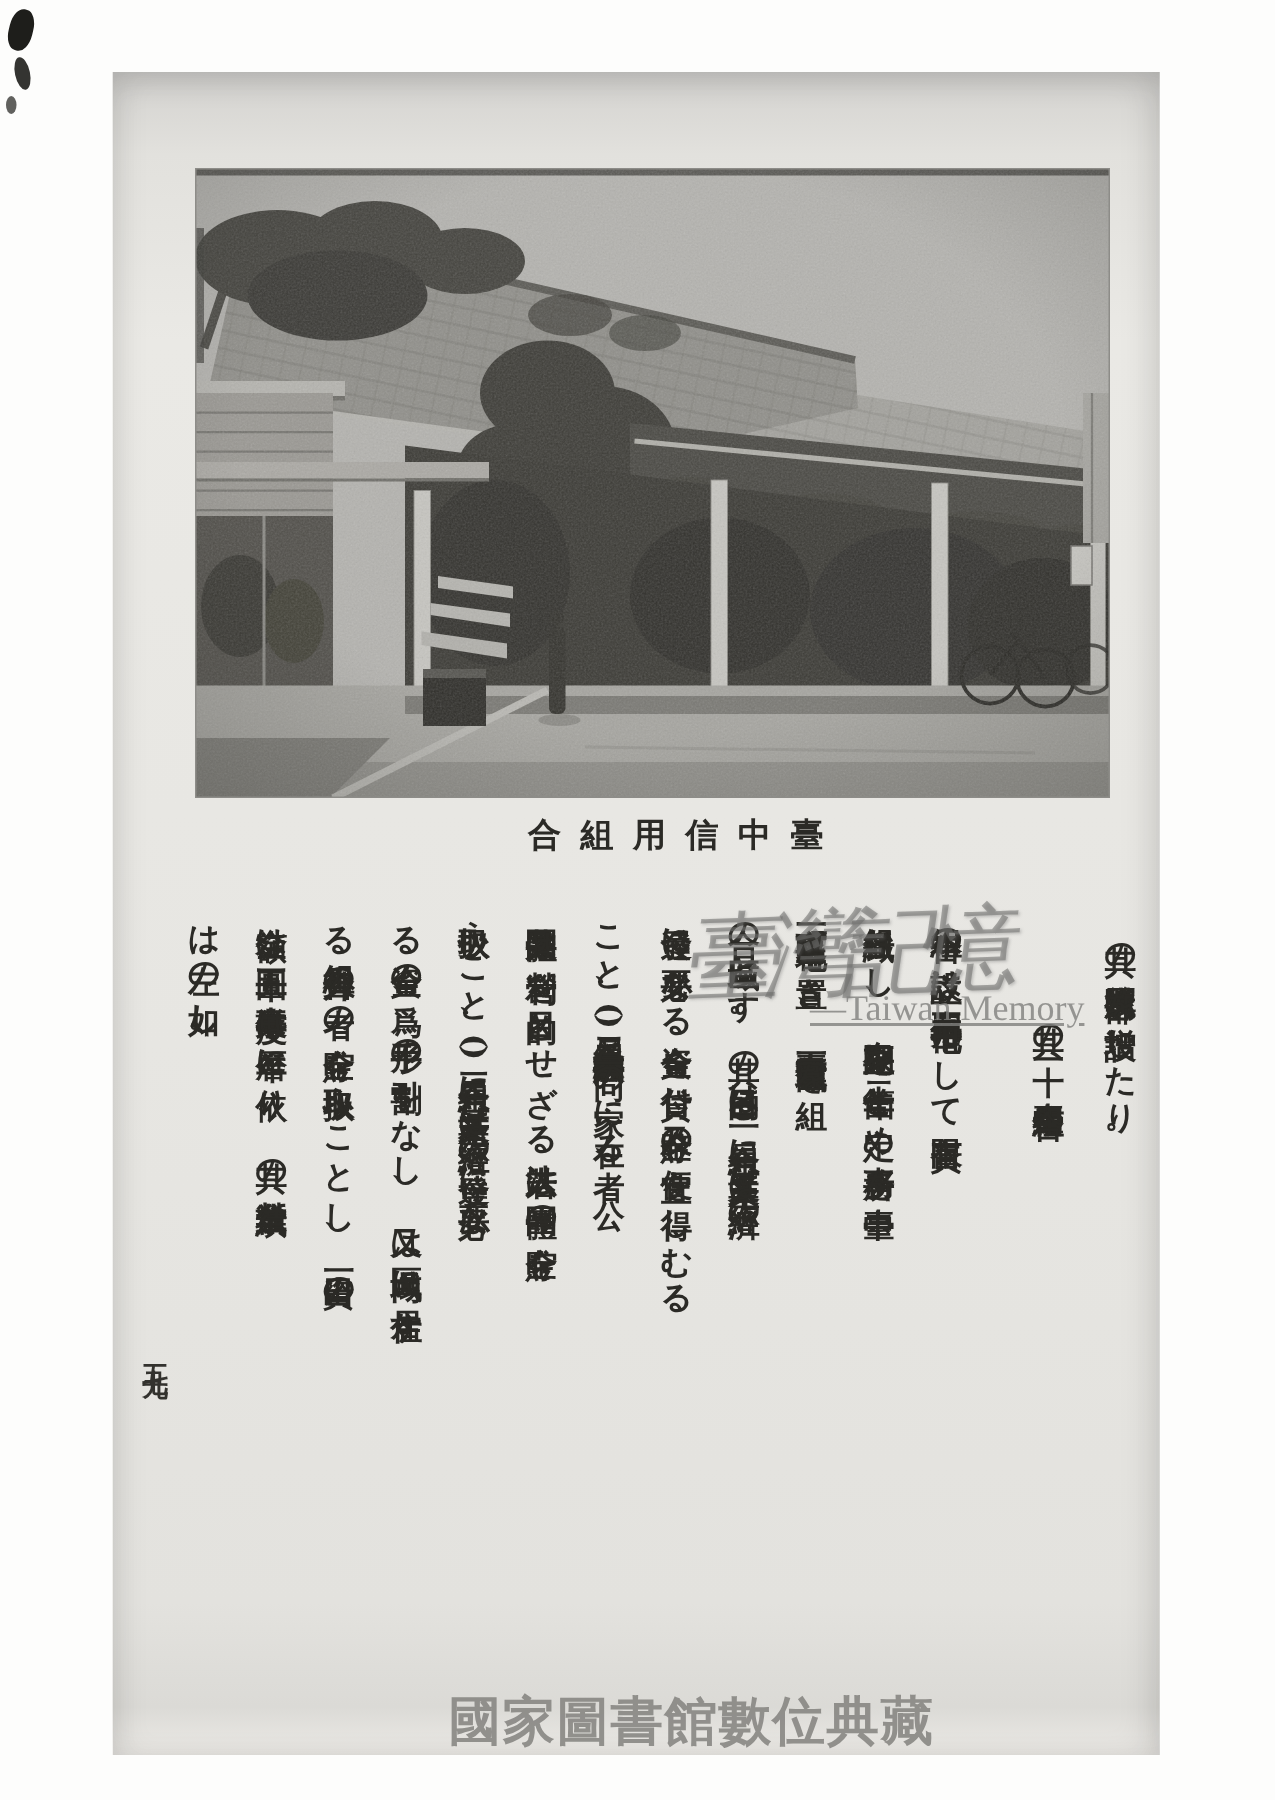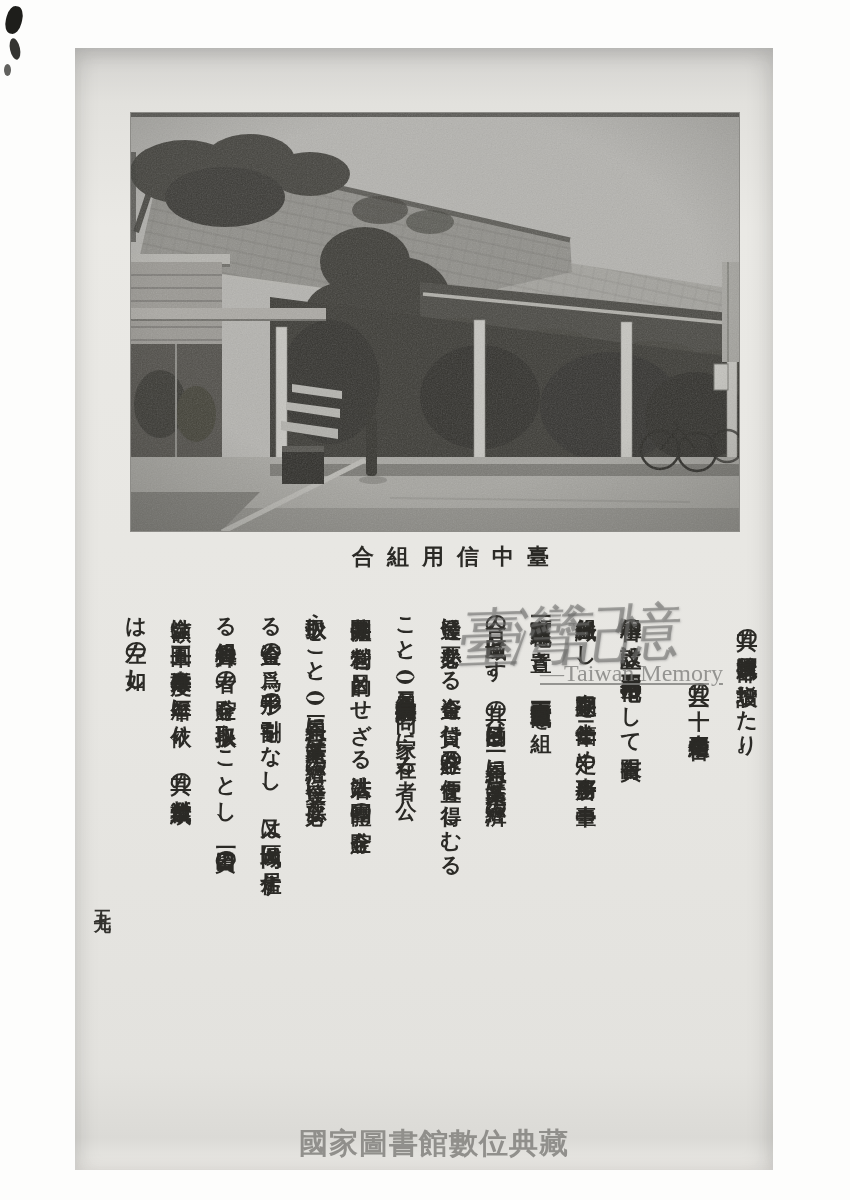--- a/index.html
+++ b/index.html
@@ -25,21 +25,21 @@
   .vcol.tight{letter-spacing:-1px;}
   
   #pagenum{position:absolute;left:92px;top:896px;writing-mode:vertical-rl;font-size:17px;
            letter-spacing:3px;color:#33322e;font-weight:600;}
   
   #wm-center-cjk{position:absolute;left:460px;top:592px;font-size:64px;letter-spacing:-12px;
                  color:rgba(110,110,107,0.55);transform:skewX(-10deg) rotate(-2deg);
                  text-shadow:1px 1px 2px rgba(110,110,108,0.35);white-space:nowrap;z-index:5;}
   #wm-center-latin{position:absolute;left:540px;top:660px;font-size:24px;color:rgba(128,128,125,0.8);
                    font-family:"Liberation Serif",serif;white-space:nowrap;z-index:5;text-decoration:underline;}
-  #wm-bottom{position:absolute;left:299px;top:1124px;font-size:29px;font-weight:700;
+  #wm-bottom{position:absolute;left:299px;top:1124px;font-size:35px;font-weight:700;
              font-family:"Liberation Sans",sans-serif;letter-spacing:1px;
              color:rgba(130,129,126,0.85);white-space:nowrap;z-index:5;}
 </style>
 </head>
 <body>
 
 <div id="canvas">
 
   <div id="sheet"></div>
 

